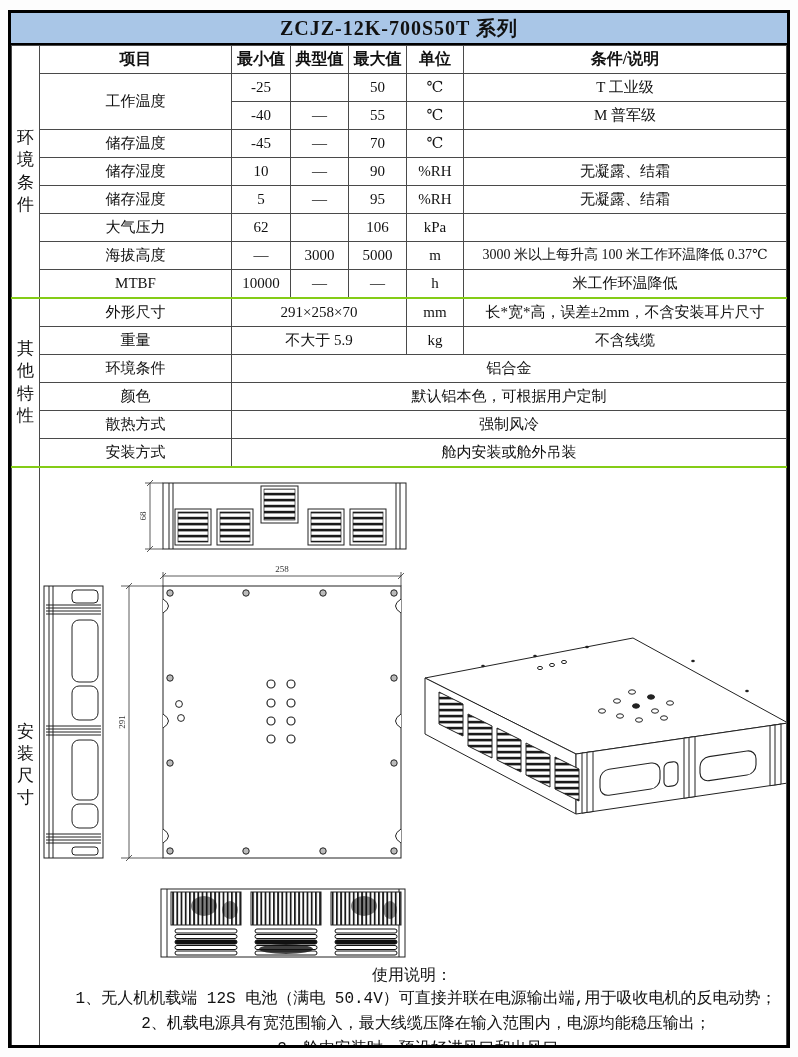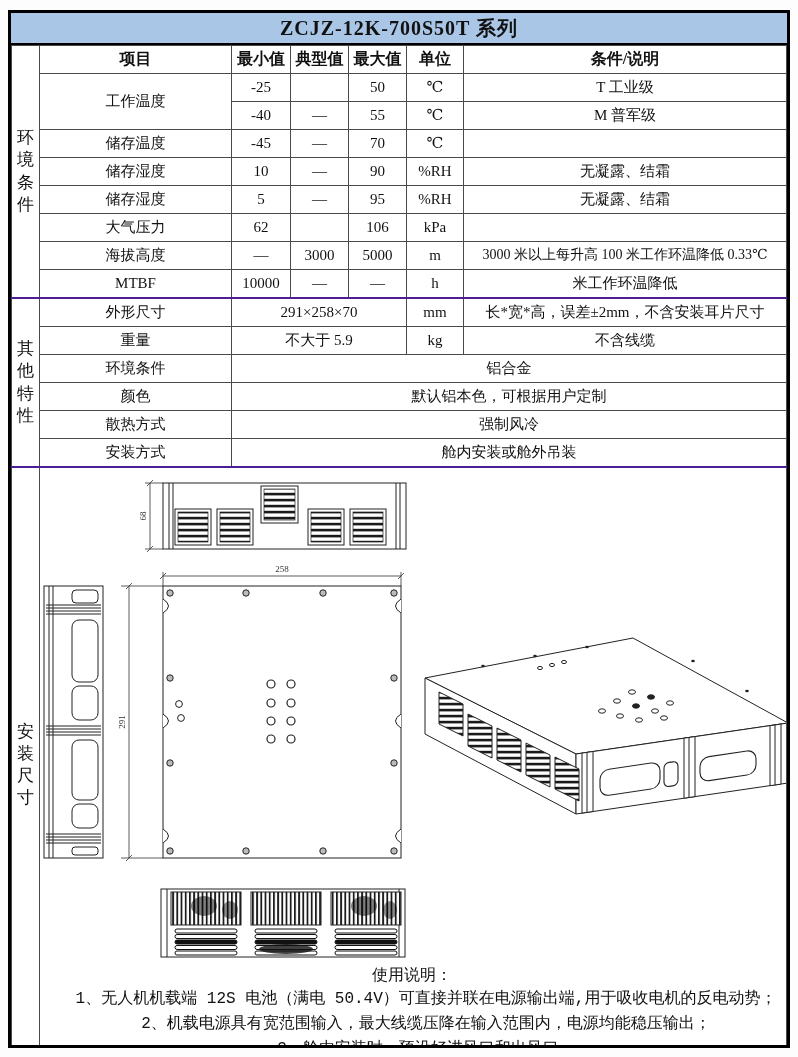--- a/index.html
+++ b/index.html
@@ -17,21 +17,21 @@
     font-weight:bold;font-size:20px;letter-spacing:1px;box-sizing:border-box;
   }
   table.spec{
     width:100%;border-collapse:collapse;table-layout:fixed;font-size:15px;
   }
   table.spec td, table.spec th{
     border:1px solid #4a4a4a;text-align:center;padding:0 2px;height:27px;
     line-height:1.15;overflow:hidden;font-weight:normal;
   }
   table.spec th{font-weight:bold;font-size:16px;font-family:Liberation Serif, serif;}
-  tr.sec > td{border-top:2px solid #4c1d95;}
+  tr.sec > td{border-top:2px solid #84cc16;}
   td.group{border-left:none;padding:0;}
   td.lastcol{}
   .vtext{
     width:1.15em;margin:0 auto;font-weight:normal;font-size:17px;line-height:1.3;
     text-align:center;word-break:break-all;
   }
   td.draw{padding:0;text-align:left;vertical-align:top;}
   svg.plans{display:block;}
   .ln{stroke:#222;stroke-width:1;fill:none;}
   .thin{stroke:#333;stroke-width:0.8;fill:none;}
@@ -119,21 +119,21 @@
       <td>106</td>
       <td>kPa</td>
       <td></td>
     </tr>
     <tr>
       <td>海拔高度</td>
       <td>—</td>
       <td>3000</td>
       <td>5000</td>
       <td>m</td>
-      <td style="font-size:14px">3000 米以上每升高 100 米工作环温降低 0.33℃</td>
+      <td style="font-size:14px">3000 米以上每升高 100 米工作环温降低 0.37℃</td>
     </tr>
     <tr>
       <td>MTBF</td>
       <td>10000</td>
       <td>—</td>
       <td>—</td>
       <td>h</td>
       <td>米工作环温降低</td>
     </tr>
 

